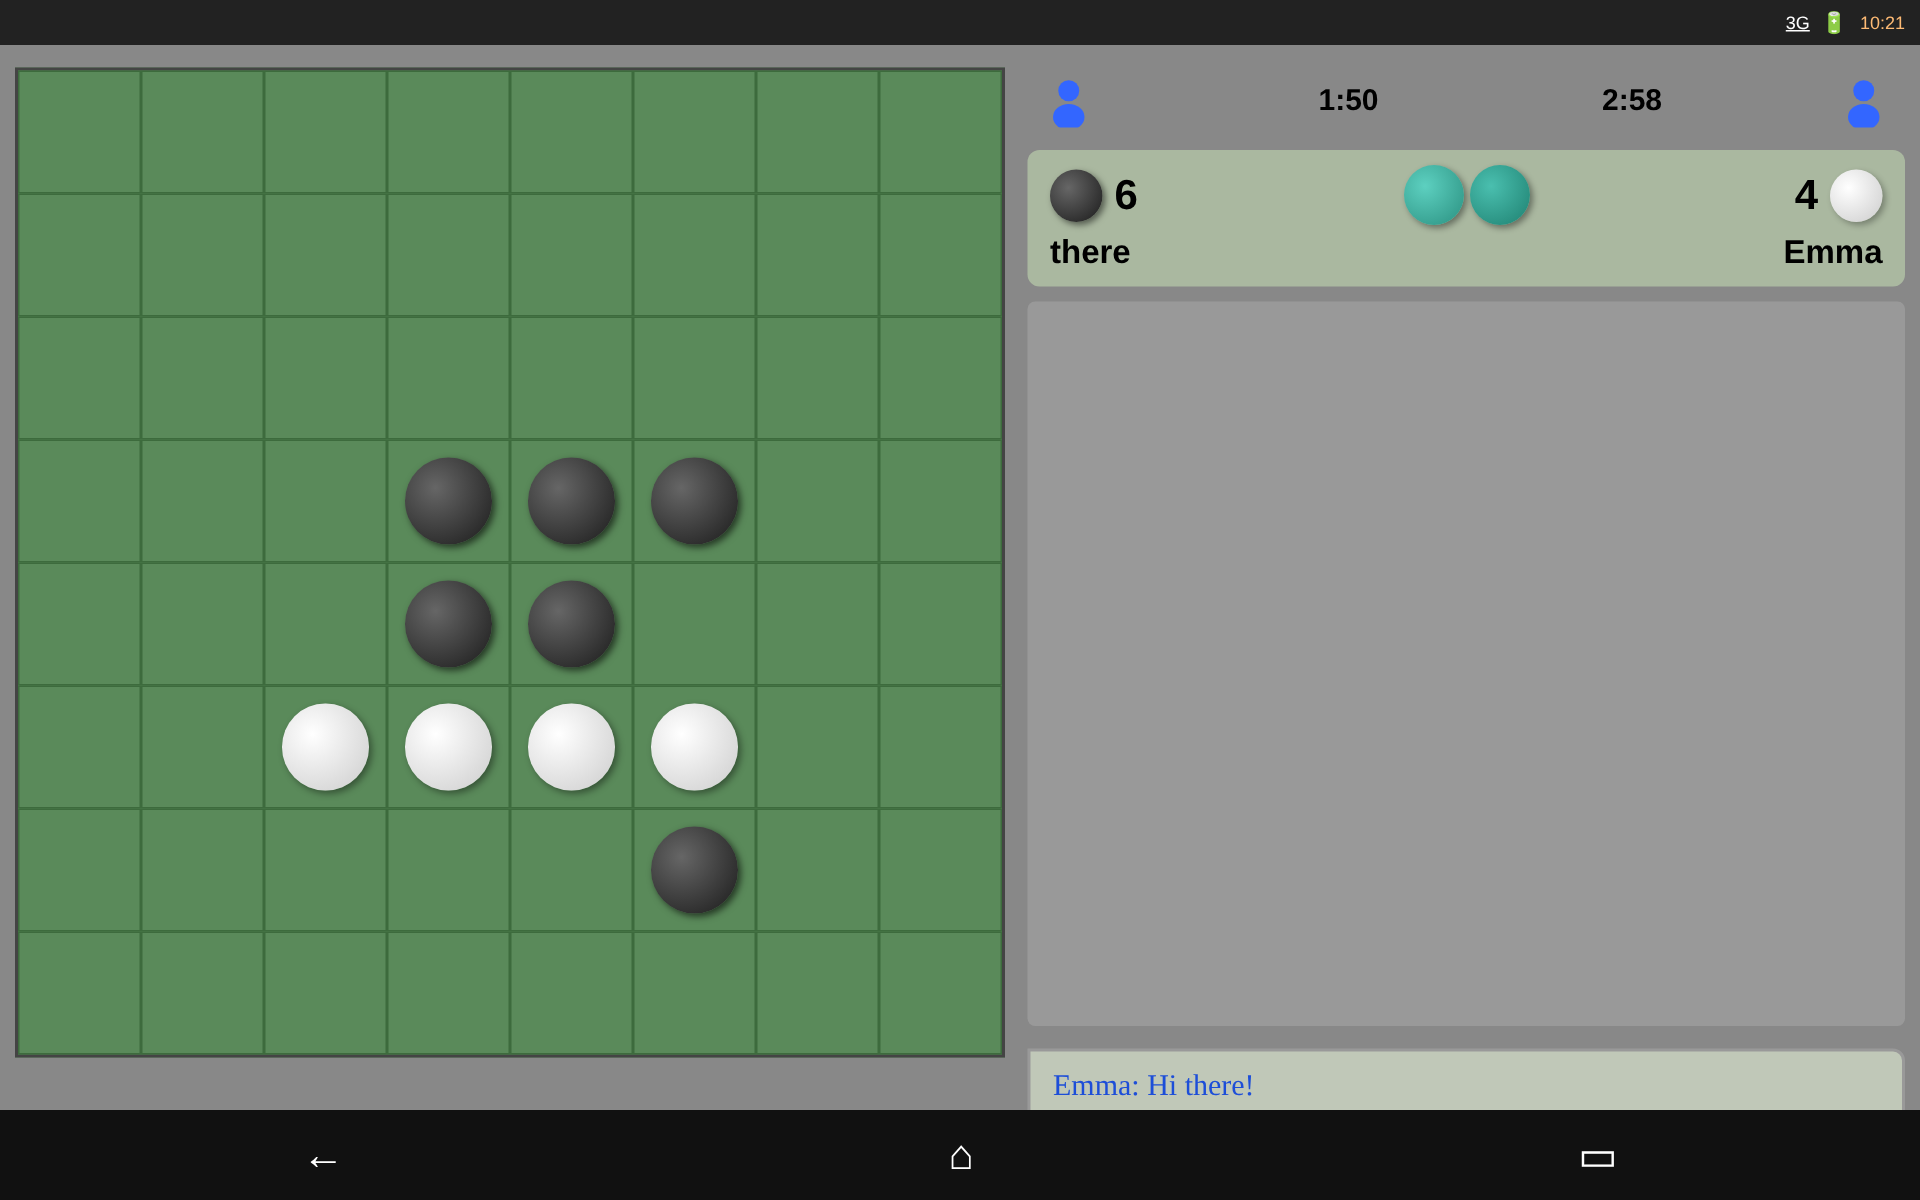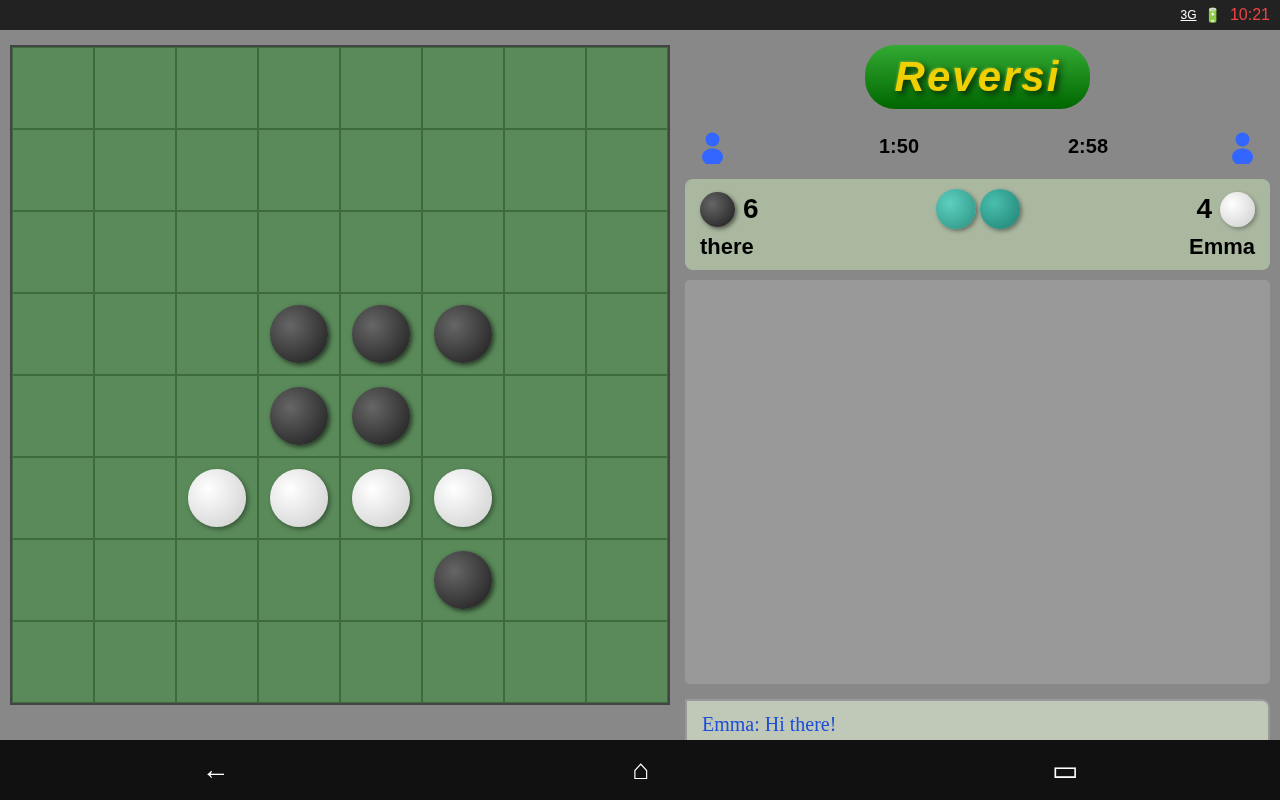--- a/index.html
+++ b/index.html
@@ -17,22 +17,22 @@
       width: 100%;
       height: 30px;
       background: #222222;
       display: flex;
       align-items: center;
       justify-content: flex-end;
       padding-right: 10px;
       gap: 8px;
     }
     .status-text {
-      color: #ef4444;
-      font-size: 16px;
+      color: #fdba74;
+      font-size: 12px;
     }
     .battery-icon {
       color: #00cc00;
       font-size: 14px;
     }
     .signal-icon {
       color: white;
       font-size: 12px;
       text-decoration: underline;
     }
@@ -389,23 +389,20 @@
       <div class="cell"></div>
       <div class="cell"></div>
       <div class="cell"></div>
       <div class="cell"></div>
       <div class="cell"></div>
       <div class="cell"></div>
     </div>
 
   <div id="right-panel">
 
-    <div id="logo-container">
-      <span id="logo">Reversi</span>
-    </div>
 
     <div id="timer-row">
 
       <svg class="player-icon" viewBox="0 0 40 40">
         <circle cx="20" cy="12" r="8" fill="#3366ff"></circle>
         <ellipse cx="20" cy="32" rx="12" ry="10" fill="#3366ff"></ellipse>
       </svg>
       <span class="timer-text">1:50</span>
       <span class="timer-text">2:58</span>
       <svg class="player-icon" viewBox="0 0 40 40">

